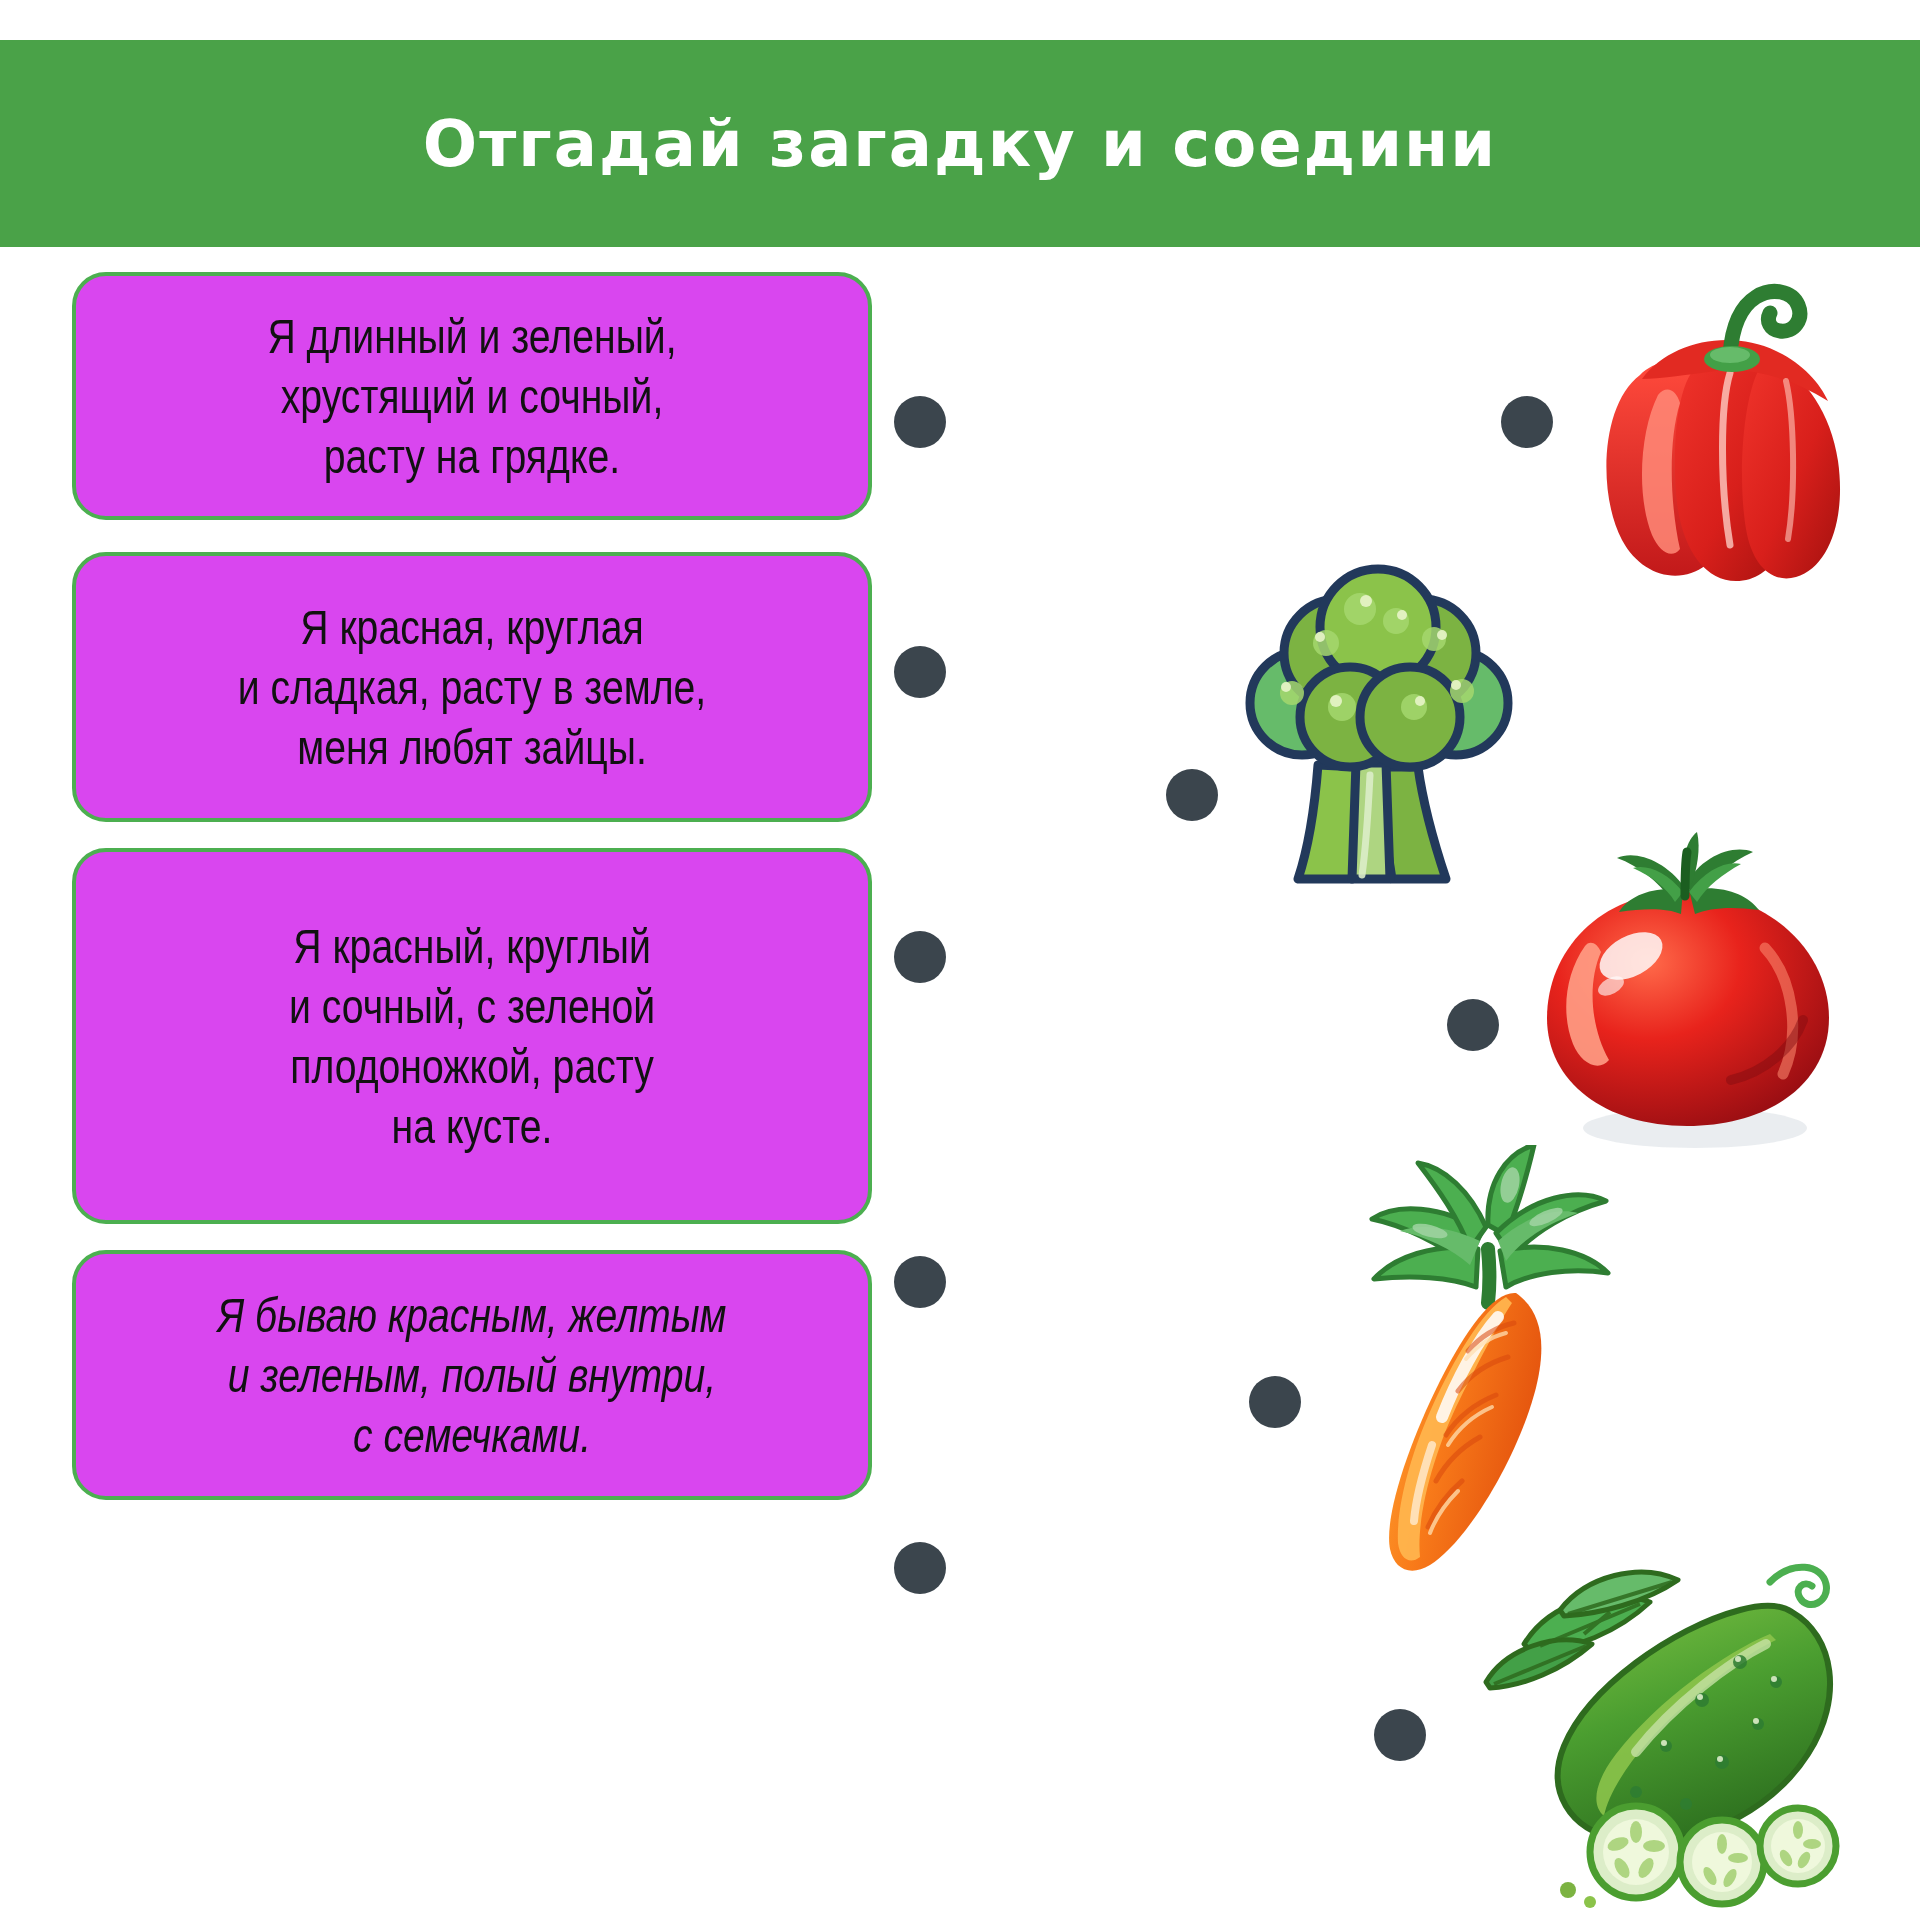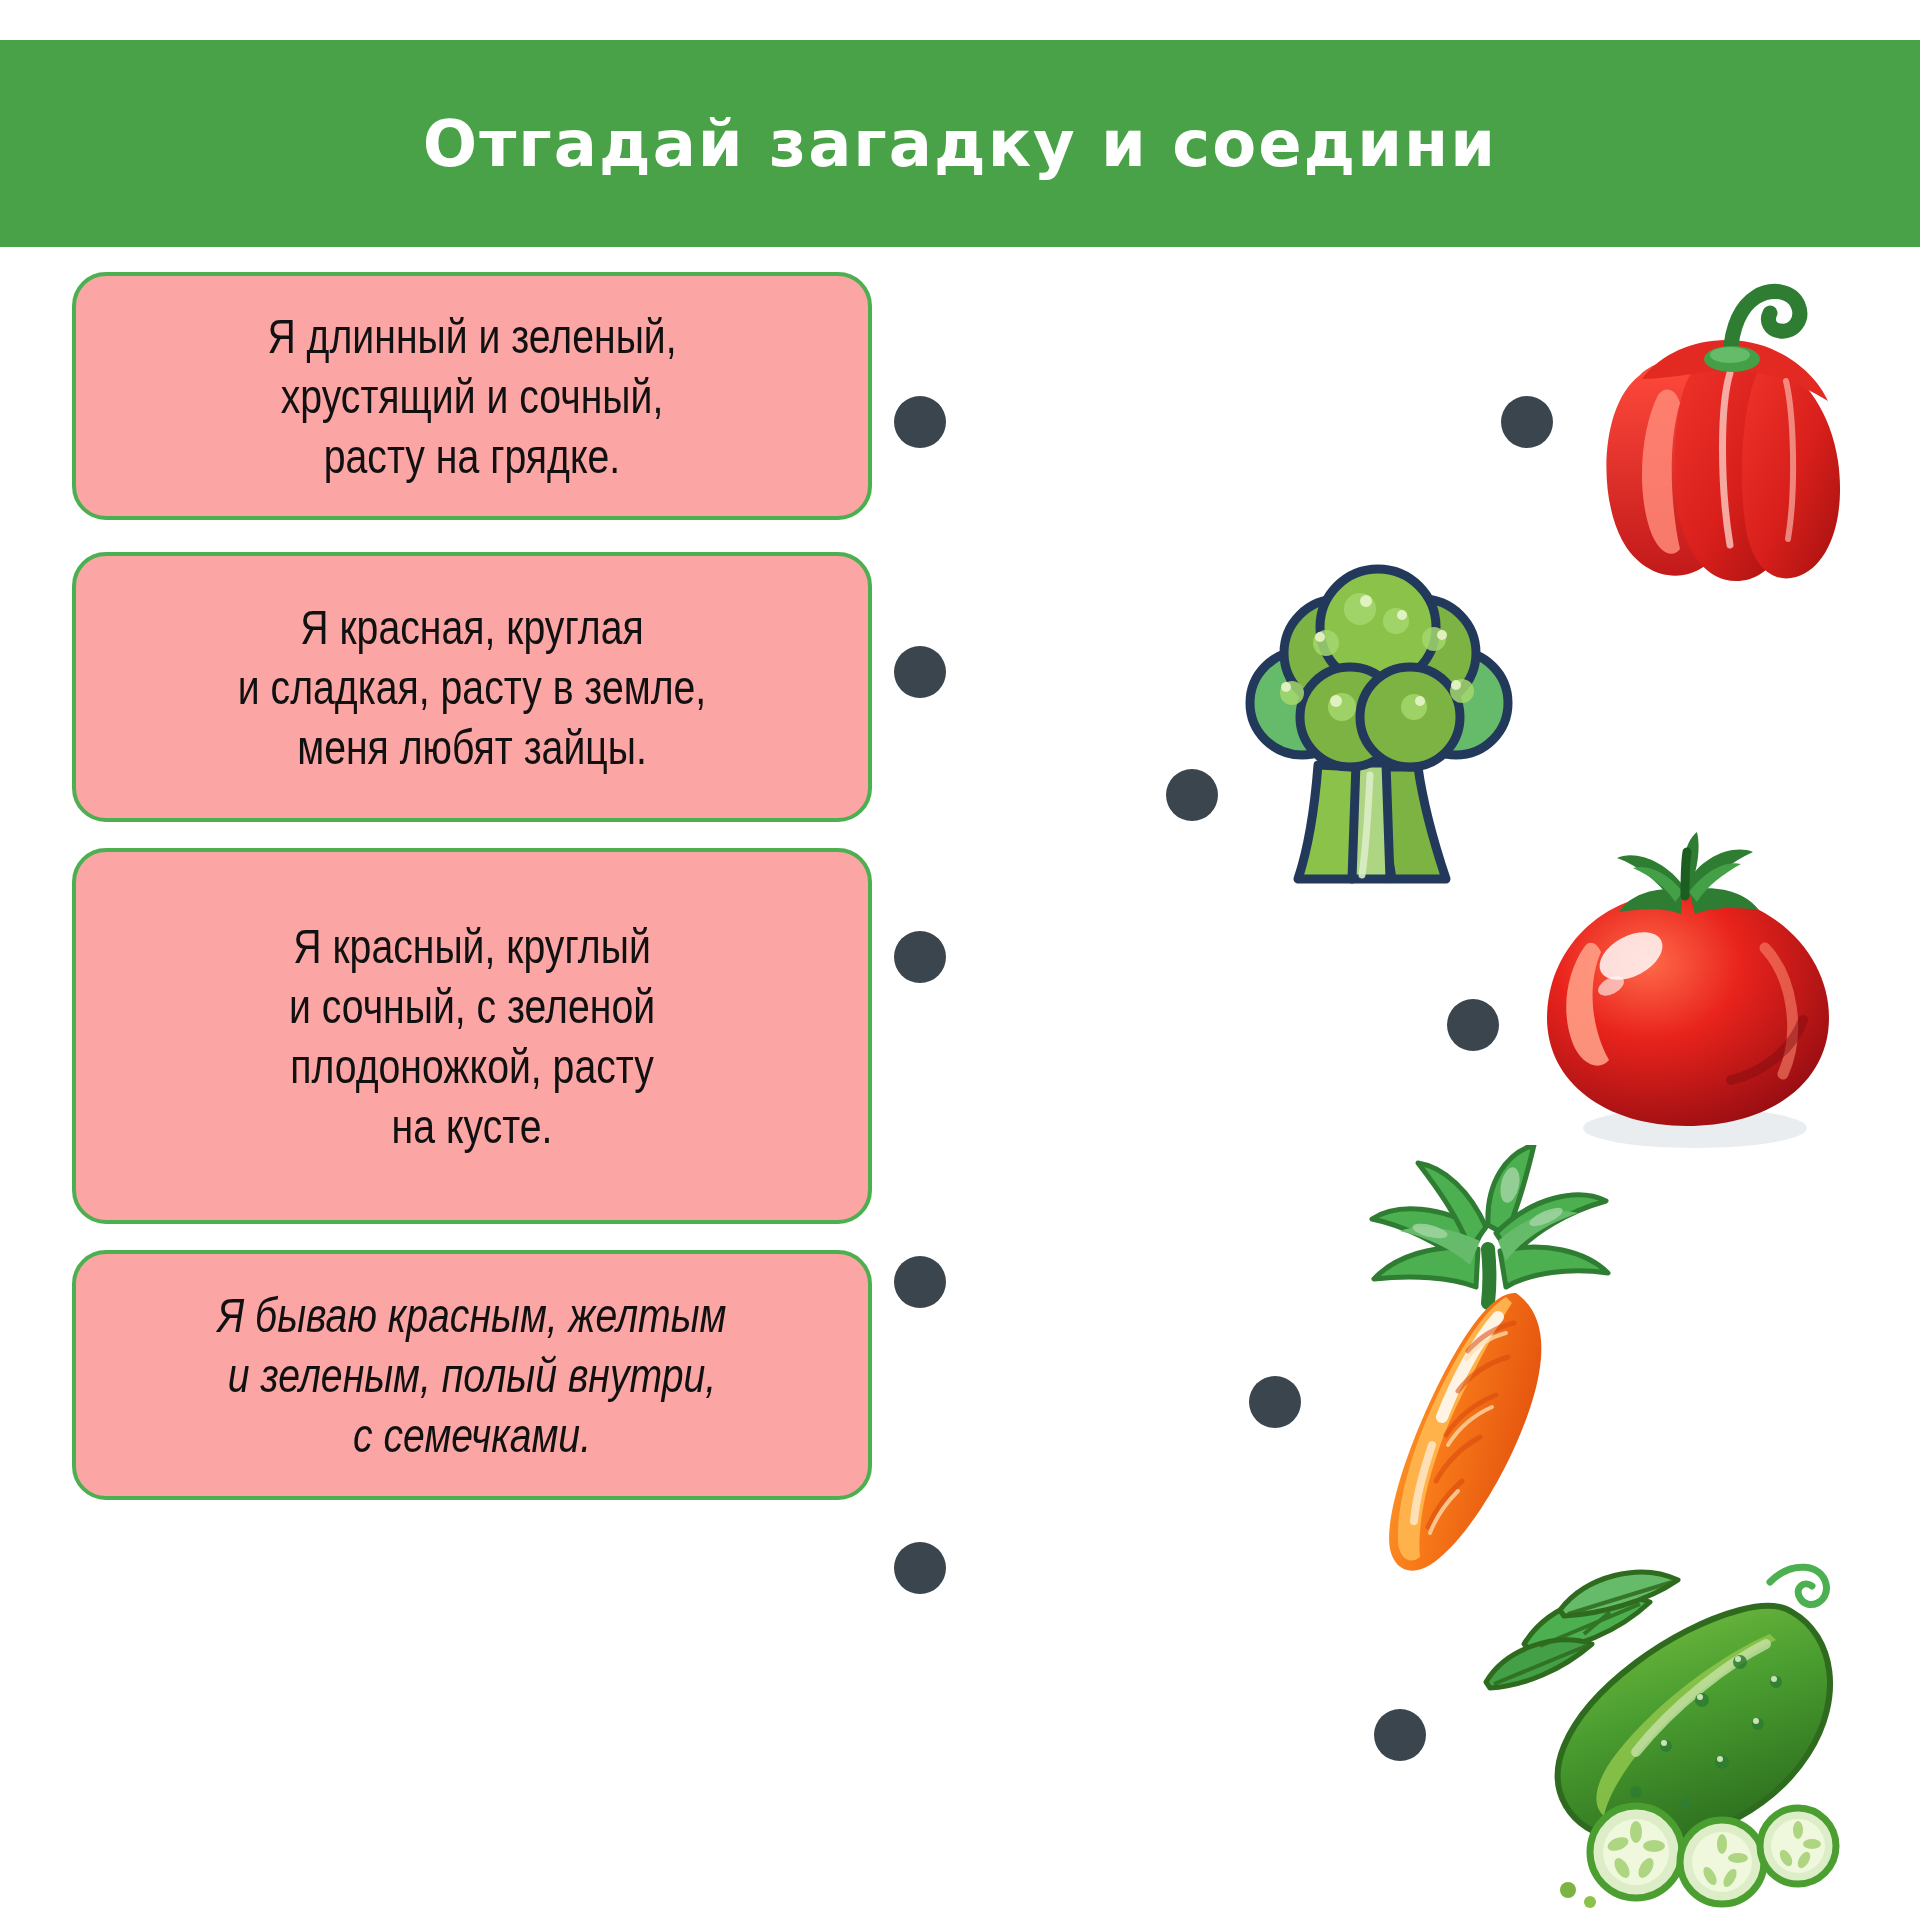--- a/index.html
+++ b/index.html
@@ -44,21 +44,21 @@
   
   #riddles-column {
     position: absolute;
     left: 72px;
     top: 272px;
     width: 800px;
   }
   .riddle-card {
     box-sizing: border-box;
     width: 800px;
-    background: #fca5a5;
+    background: #d946ef;
     border: 4px solid #4CAF50;
     border-radius: 34px;
     display: flex;
     align-items: center;
     justify-content: center;
     padding: 14px 26px;
     margin-bottom: 26px;
   }
   .riddle-text {
     color: #111111;

